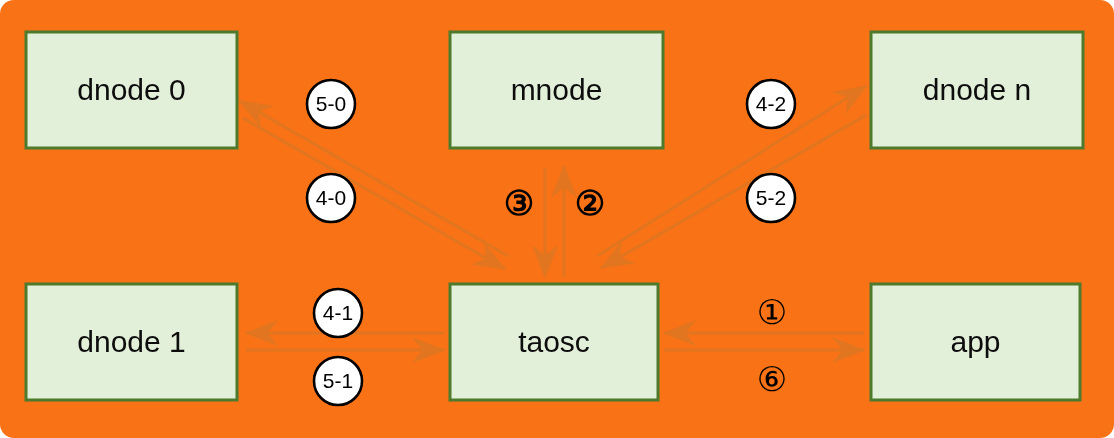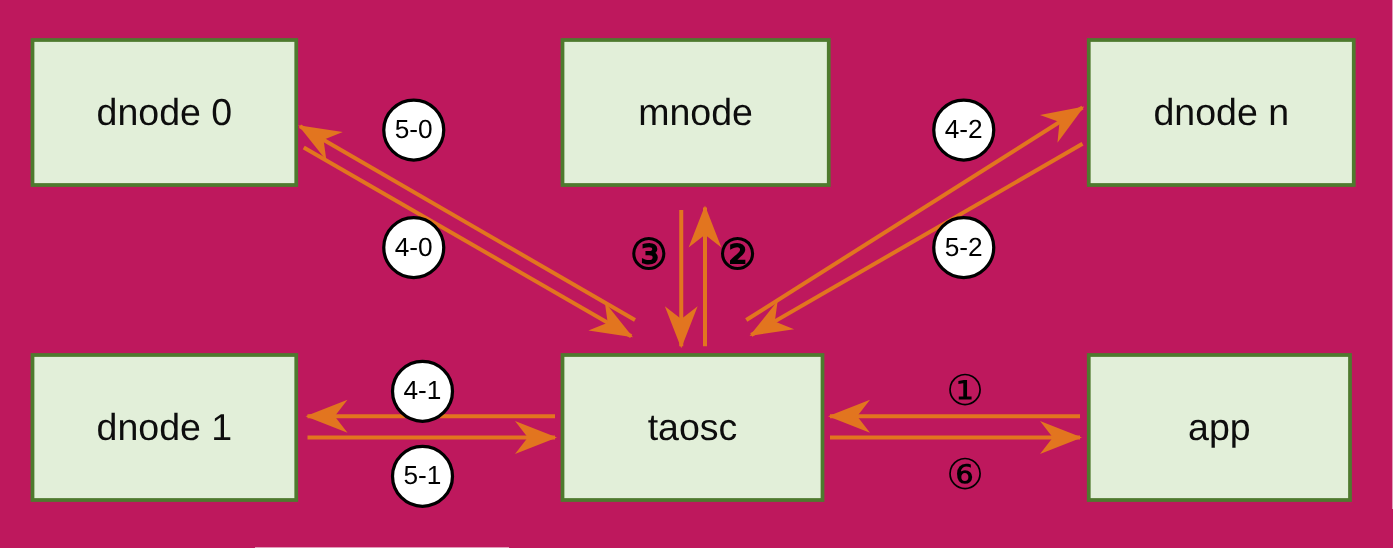--- a/index.html
+++ b/index.html
@@ -7,22 +7,23 @@
     padding: 0;
     background: #ffffff;
   }
   body {
     font-family: "Liberation Sans", sans-serif;
   }
   #diagram-root {
     position: relative;
     width: 1114px;
     height: 438px;
-    background: #be185d;
+    background: #f97316;
     overflow: hidden;
+    border-radius: 14px;
   }
   #diagram-svg {
     position: absolute;
     left: 0;
     top: 0;
     width: 1114px;
     height: 438px;
     display: block;
   }
   .node-box-rect {

